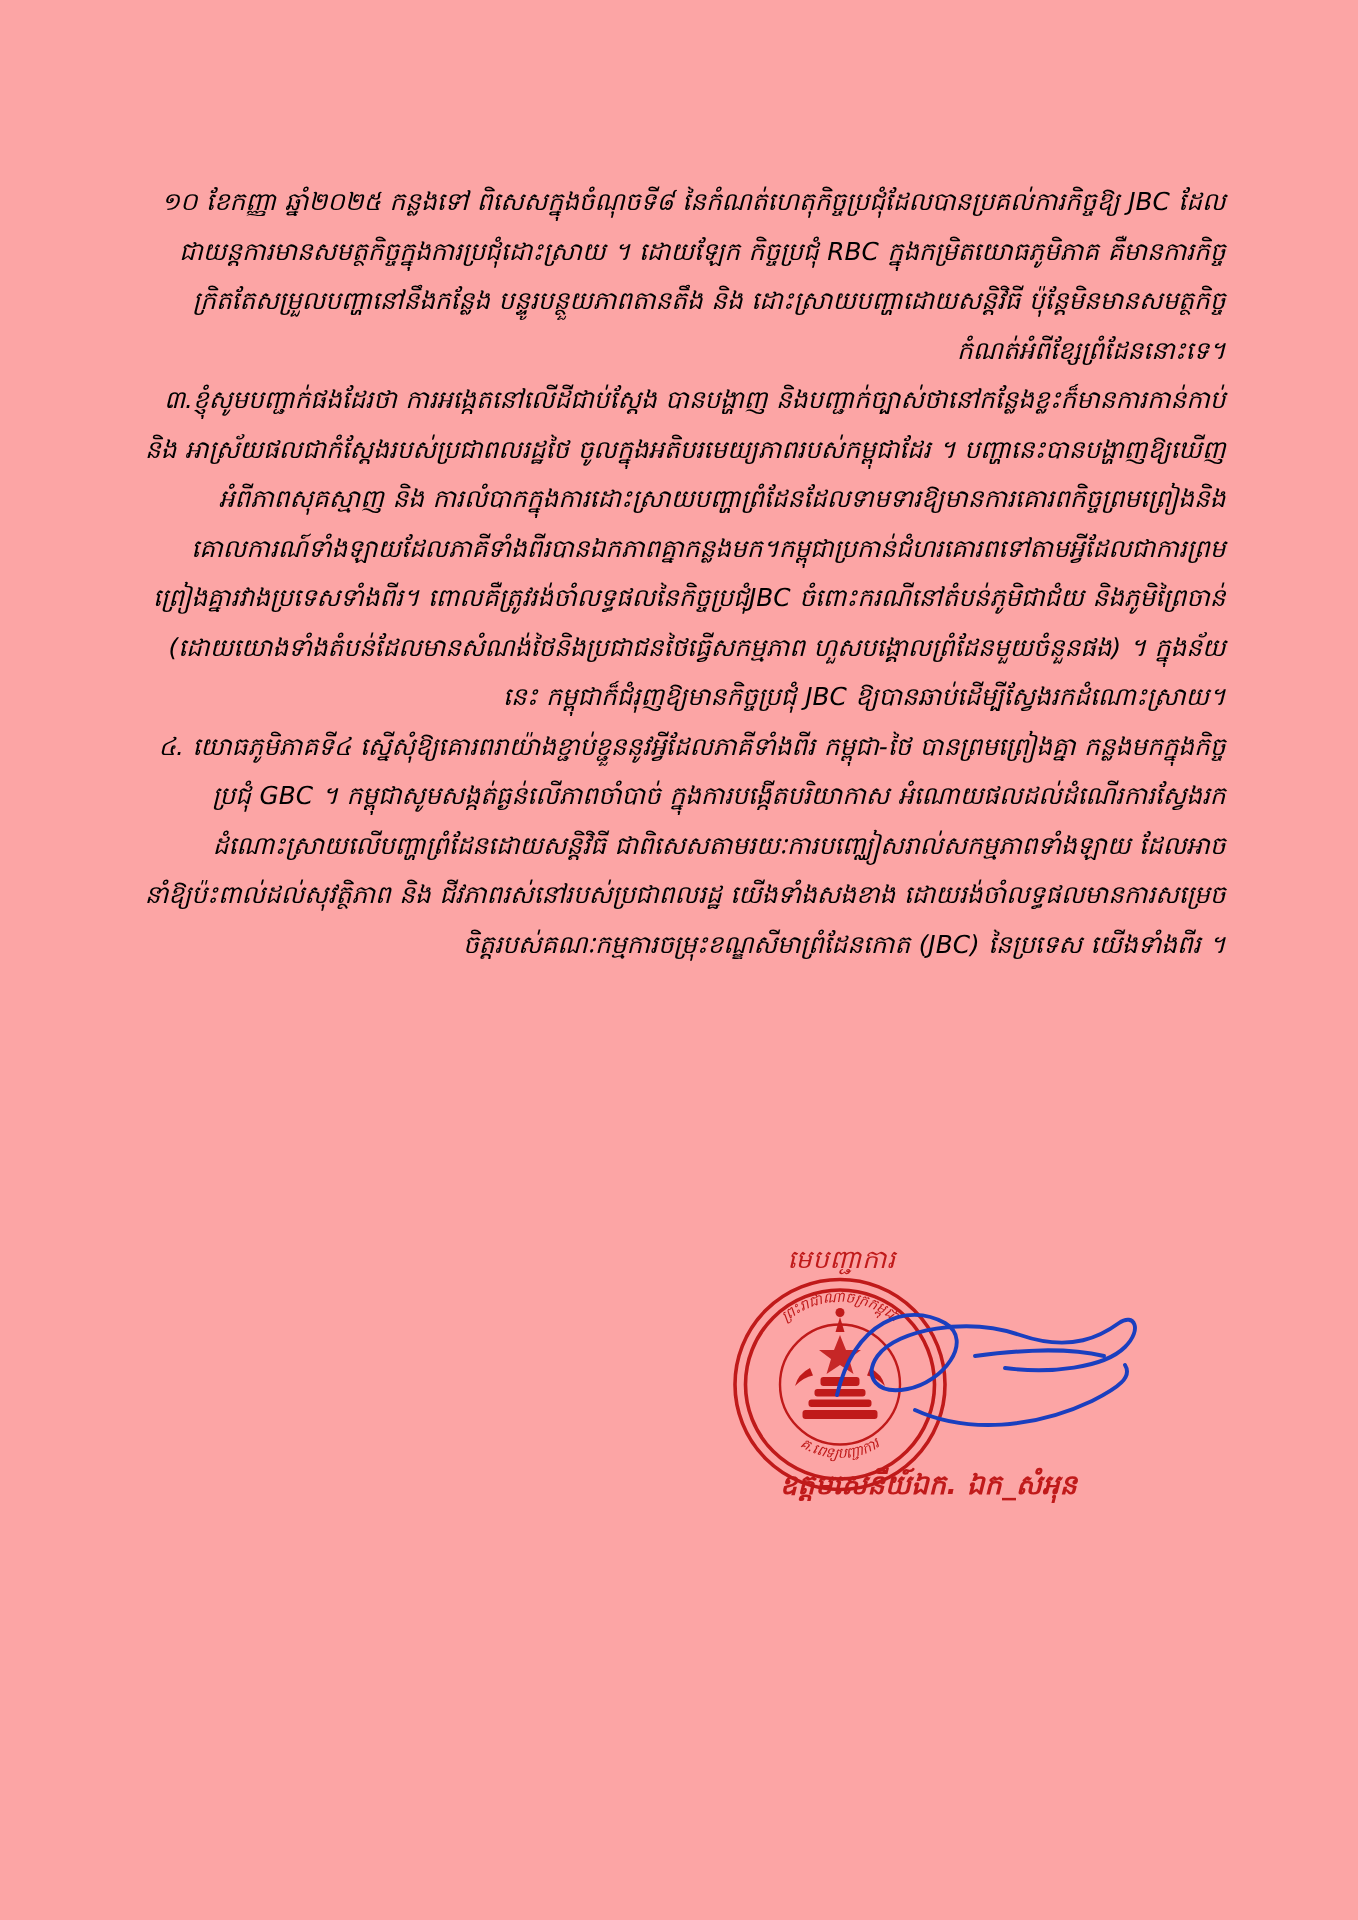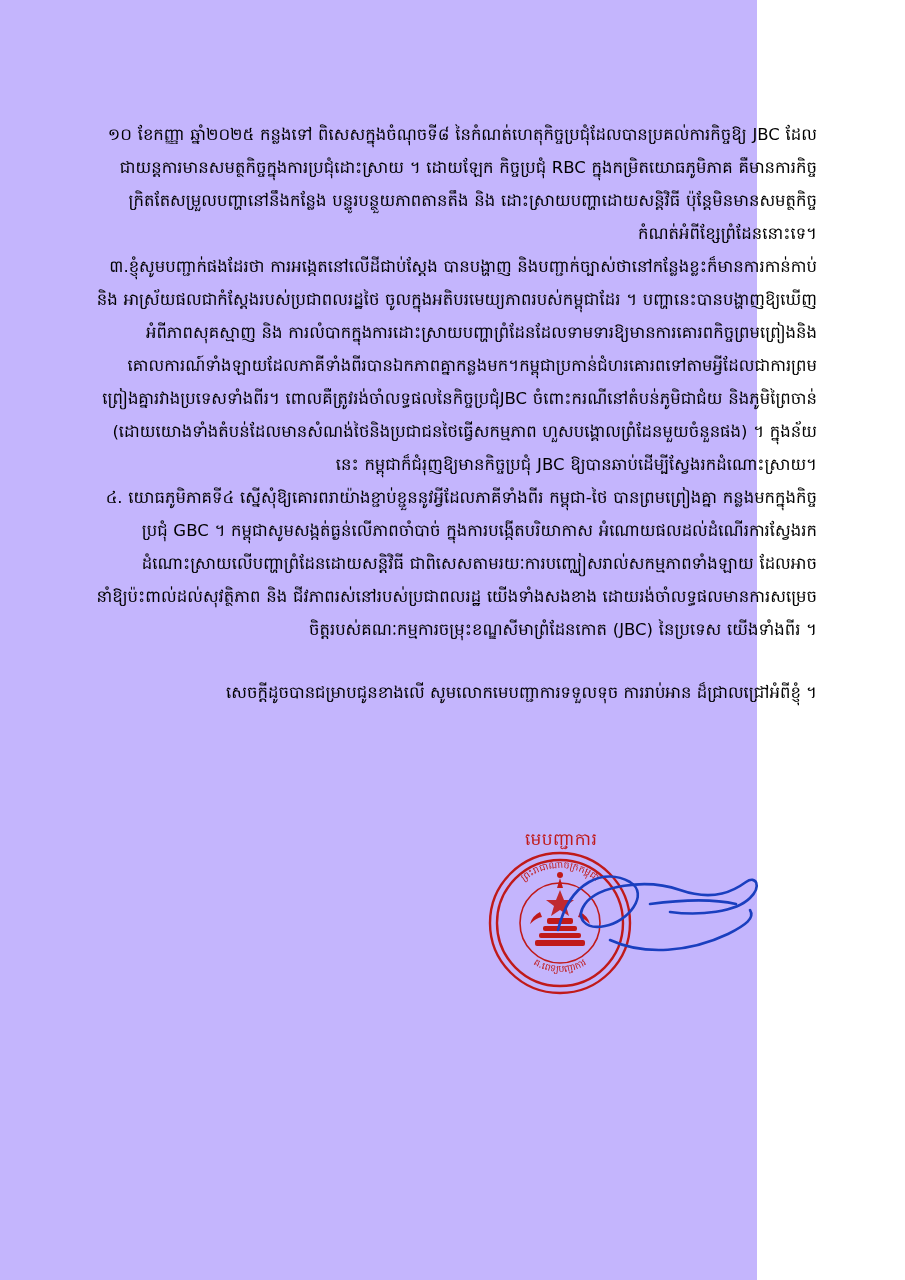--- a/index.html
+++ b/index.html
@@ -12,23 +12,24 @@
     height: 1280px;
     position: relative;
     font-family: "DejaVu Sans", "Liberation Sans", sans-serif;
     color: #000000;
     overflow: hidden;
   }
   .page {
     position: absolute;
     left: 0;
     top: 0;
-    width: 757px;
+    width: 905px;
     height: 1280px;
-    background: #c4b5fd;
+    background: #fca5a5;
+    font-style: italic;
   }
   .content {
     position: absolute;
     left: 95px;
     top: 118px;
     width: 722px;
   }
   .para {
     font-size: 16.5px;
     line-height: 33px;
@@ -93,21 +94,20 @@
 </style>
 </head>
 <body>
 
 <div class="page">
 
   <div class="content">
     <p class="para khm">១០ ខែកញ្ញា ឆ្នាំ២០២៥ កន្លងទៅ ពិសេសក្នុងចំណុចទី៨ នៃកំណត់ហេតុកិច្ចប្រជុំដែលបានប្រគល់ការកិច្ចឱ្យ JBC ដែលជាយន្តការមានសមត្ថកិច្ចក្នុងការប្រជុំដោះស្រាយ ។ ដោយឡែក កិច្ចប្រជុំ RBC ក្នុងកម្រិតយោធភូមិភាគ គឺមានការកិច្ចក្រិតតែសម្រួលបញ្ហានៅនឹងកន្លែង បន្ទូរបន្ថួយភាពតានតឹង និង ដោះស្រាយបញ្ហាដោយសន្តិវិធី ប៉ុន្តែមិនមានសមត្ថកិច្ចកំណត់អំពីខ្សែព្រំដែននោះទេ។</p>
     <p class="para khm">៣.ខ្ញុំសូមបញ្ជាក់ផងដែរថា ការអង្កេតនៅលើដីជាប់ស្តែង បានបង្ហាញ និងបញ្ជាក់ច្បាស់ថានៅកន្លែងខ្លះក៏មានការកាន់កាប់ និង អាស្រ័យផលជាកំស្តែងរបស់ប្រជាពលរដ្ឋថៃ ចូលក្នុងអតិបរមេយ្យភាពរបស់កម្ពុជាដែរ ។ បញ្ហានេះបានបង្ហាញឱ្យឃើញអំពីភាពសុគស្មាញ និង ការលំបាកក្នុងការដោះស្រាយបញ្ហាព្រំដែនដែលទាមទារឱ្យមានការគោរពកិច្ចព្រមព្រៀងនិងគោលការណ៍ទាំងឡាយដែលភាគីទាំងពីរបានឯកភាពគ្នាកន្លងមក។កម្ពុជាប្រកាន់ជំហរគោរពទៅតាមអ្វីដែលជាការព្រមព្រៀងគ្នារវាងប្រទេសទាំងពីរ។ ពោលគឺត្រូវរង់ចាំលទ្ធផលនៃកិច្ចប្រជុំJBC ចំពោះករណីនៅតំបន់ភូមិជាជំយ និងភូមិព្រៃចាន់ (ដោយយោងទាំងតំបន់ដែលមានសំណង់ថៃនិងប្រជាជនថៃធ្វើសកម្មភាព ហួសបង្គោលព្រំដែនមួយចំនួនផង) ។ ក្នុងន័យនេះ កម្ពុជាក៏ជំរុញឱ្យមានកិច្ចប្រជុំ JBC ឱ្យបានឆាប់ដើម្បីស្វែងរកដំណោះស្រាយ។</p>
     <p class="para khm">៤. យោធភូមិភាគទី៤ ស្នើសុំឱ្យគោរពរាយ៉ាងខ្ជាប់ខ្ជួននូវអ្វីដែលភាគីទាំងពីរ កម្ពុជា-ថៃ បានព្រមព្រៀងគ្នា កន្លងមកក្នុងកិច្ចប្រជុំ GBC ។ កម្ពុជាសូមសង្កត់ធ្ងន់លើភាពចាំបាច់ ក្នុងការបង្កើតបរិយាកាស អំណោយផលដល់ដំណើរការស្វែងរកដំណោះស្រាយលើបញ្ហាព្រំដែនដោយសន្តិវិធី ជាពិសេសតាមរយៈការបញ្ឈៀសរាល់សកម្មភាពទាំងឡាយ ដែលអាចនាំឱ្យប៉ះពាល់ដល់សុវត្ថិភាព និង ជីវភាពរស់នៅរបស់ប្រជាពលរដ្ឋ យើងទាំងសងខាង ដោយរង់ចាំលទ្ធផលមានការសម្រេចចិត្តរបស់គណៈកម្មការចម្រុះខណ្ឌសីមាព្រំដែនកោត (JBC) នៃប្រទេស យើងទាំងពីរ ។</p>
-    <p class="closing khm">សេចក្ដីដូចបានជម្រាបជូនខាងលើ សូមលោកមេបញ្ជាការទទួលទុច ការរាប់អាន ដ៏ជ្រាលជ្រៅអំពីខ្ញុំ ។</p>
   </div>
 
   <div class="sig-area">
 
     <div class="sig-title khm">មេបញ្ជាការ</div>
 
     <div class="stamp">
       <svg width="150" height="150" viewBox="0 0 150 150" xmlns="http://www.w3.org/2000/svg">
         <g fill="none" stroke="#c01a1a" stroke-width="2.4">
           <circle cx="75" cy="75" r="70"></circle>
@@ -139,15 +139,16 @@
     <div class="signature">
       <svg width="230" height="120" viewBox="0 0 230 120" xmlns="http://www.w3.org/2000/svg">
         <g fill="none" stroke="#1a3fbf" stroke-width="2.6" stroke-linecap="round">
           <path d="M8 70 C 20 20, 55 8, 80 22 C 100 34, 78 62, 55 66 C 35 70, 25 58, 35 44 C 48 26, 95 18, 130 30 C 165 42, 185 30, 196 22 C 206 15, 212 26, 200 38 C 186 52, 150 56, 120 52"></path>
           <path d="M60 80 C 95 96, 140 92, 178 74 C 196 65, 205 58, 200 50"></path>
           <path d="M100 44 C 130 40, 160 38, 186 44"></path>
         </g>
       </svg>
     </div>
 
+    <div class="sig-name khm">ឧត្តមសេនីយ៍ឯក. ឯក_សំអុន</div>
   </div>
 
 </div>
 
 </body></html>

